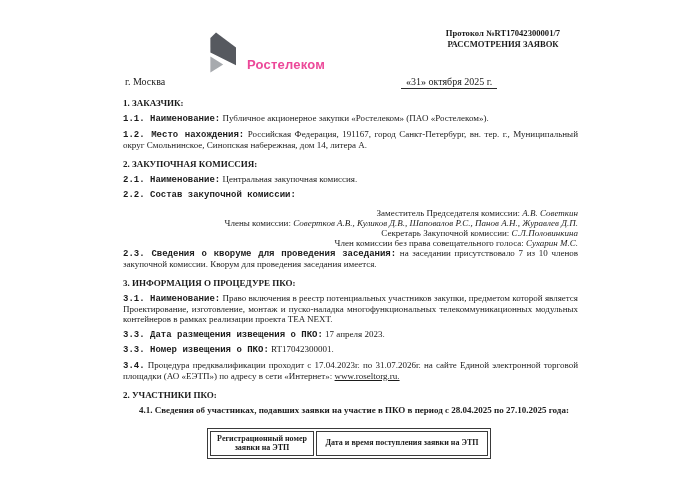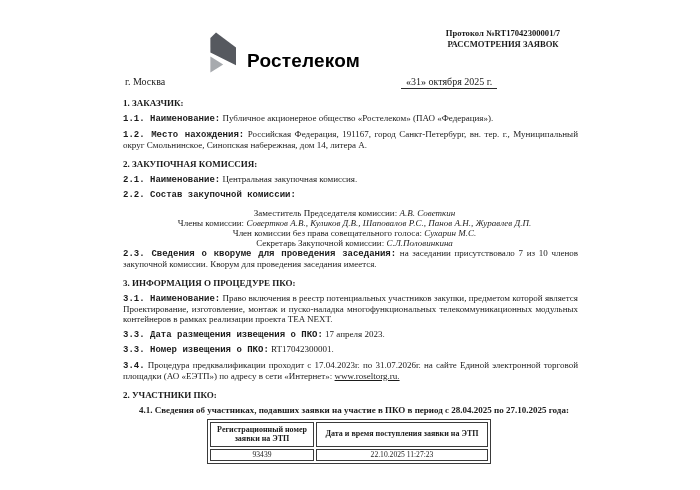--- a/index.html
+++ b/index.html
@@ -11,45 +11,45 @@
     overflow:hidden;
   }
   .page { position:relative; width:700px; height:490px; background:#fff; }
 
   
   .header { position:relative; height:64px; padding-top:26px; }
   .logo { position:absolute; left:204px; top:30px; display:flex; align-items:flex-end; }
   .logo svg { width:40px; height:48px; }
   .logo-text {
     font-family:"Liberation Sans", sans-serif;
-    font-size:19px; font-weight:bold; color:#000000;
+    font-size:13px; font-weight:bold; color:#ec4899;
     margin-left:3px; margin-bottom:6px; letter-spacing:.2px;
   }
   .protocol-block {
     position:absolute; left:392px; top:28px; width:222px;
     text-align:center; font-weight:bold; font-size:8.6px; line-height:11px;
   }
 
   
   .dateline { position:relative; height:13px; margin:12px 0 0 123px; width:455px; font-size:10px; }
   .city { position:absolute; left:2px; top:0; }
   .date { position:absolute; left:278px; top:0; border-bottom:1px solid #2a2a2a; padding:0 5px 1px 5px; }
 
   
   .content { width:455px; margin:6px auto 0 123px; font-size:9px; line-height:10px; }
   .sec-heading { text-align:left; font-weight:bold; margin:9px 0 5px 0; }
   .para { text-align:justify; margin:0 0 4.5px 0; }
   .para b { font-weight:bold;font-family:Liberation Mono, monospace; }
   .members { margin:0 0 0 8px; }
-  .member-line { text-align:center; }
+  .member-line { text-align:right; }
   .it { font-style:italic; }
   .link { text-decoration:underline; }
 
   
-  .tbl-wrap { margin:4px 0 0 84px; }
+  .tbl-wrap { margin:13px 0 0 84px; }
   table.participants {
     border-collapse:separate; border-spacing:2px;
     border:1px solid #3a3a3a; width:284px; background:#fff;
   }
   table.participants th {
     border:1px solid #3a3a3a; font-size:8px; font-weight:bold;
     line-height:9.5px; text-align:center; vertical-align:middle; padding:2px 4px;
   }
   table.participants td {
     border:1px solid #3a3a3a; font-size:7.6px; line-height:9px;
@@ -80,21 +80,21 @@
   <div class="dateline">
     <span class="city">г. Москва</span>
     <span class="date">«31» октября  2025 г.</span>
   </div>
 
   <div class="content">
 
     <div class="sec-heading">1. ЗАКАЗЧИК:</div>
     <div class="para">
       <b>1.1. Наименование:</b>
-      <span>Публичное акционерное общество «Ростелеком» (ПАО «Федерация»).</span>
+      <span>Публичное акционерное закупки «Ростелеком» (ПАО «Ростелеком»).</span>
     </div>
     <div class="para">
       <b>1.2. Место нахождения:</b>
       <span>Российская Федерация, 191167, город Санкт-Петербург, вн. тер. г., Муниципальный округ Смольнинское, Синопская набережная, дом 14, литера А.</span>
     </div>
 
     <div class="sec-heading">2. ЗАКУПОЧНАЯ КОМИССИЯ:</div>
     <div class="para">
       <b>2.1. Наименование:</b>
       <span>Центральная закупочная комиссия.</span>
@@ -105,26 +105,26 @@
     <div class="members">
       <div class="member-line">
         <span>Заместитель Председателя комиссии:</span>
         <span class="it">А.В. Советкин</span>
       </div>
       <div class="member-line">
         <span>Члены комиссии:</span>
         <span class="it">Совертков А.В., Куликов Д.В., Шаповалов Р.С., Панов А.Н., Журавлев Д.П.</span>
       </div>
       <div class="member-line">
+        <span>Секретарь Закупочной комиссии:</span>
+        <span class="it">С.Л.Половинкина</span>
+      </div>
+      <div class="member-line">
         <span>Член комиссии без права совещательного голоса:</span>
         <span class="it">Сухарин М.С.</span>
-      </div>
-      <div class="member-line">
-        <span>Секретарь Закупочной комиссии:</span>
-        <span class="it">С.Л.Половинкина</span>
       </div>
     </div>
     <div class="para">
       <b>2.3. Сведения о кворуме для проведения заседания:</b>
       <span>на заседании присутствовало 7 из 10 членов закупочной комиссии.  Кворум для проведения заседания имеется.</span>
     </div>
 
     <div class="sec-heading">3. ИНФОРМАЦИЯ О ПРОЦЕДУРЕ ПКО:</div>
     <div class="para">
       <b>3.1. Наименование:</b>
@@ -151,22 +151,18 @@
     <div class="tbl-wrap">
       <table class="participants">
         <tbody>
             <tr>
           <th class="col-reg">
             <div>Регистрационный номер</div>
             <div>заявки на ЭТП</div>
           </th>
           <th class="col-date">Дата и время поступления заявки на ЭТП</th>
         </tr>
-        <tr>
-          <td>93439</td>
-          <td>22.10.2025 11:27:23</td>
-        </tr>
       </tbody>
         </table>
     </div>
 
   </div>
 </div>
 
 </body></html>

